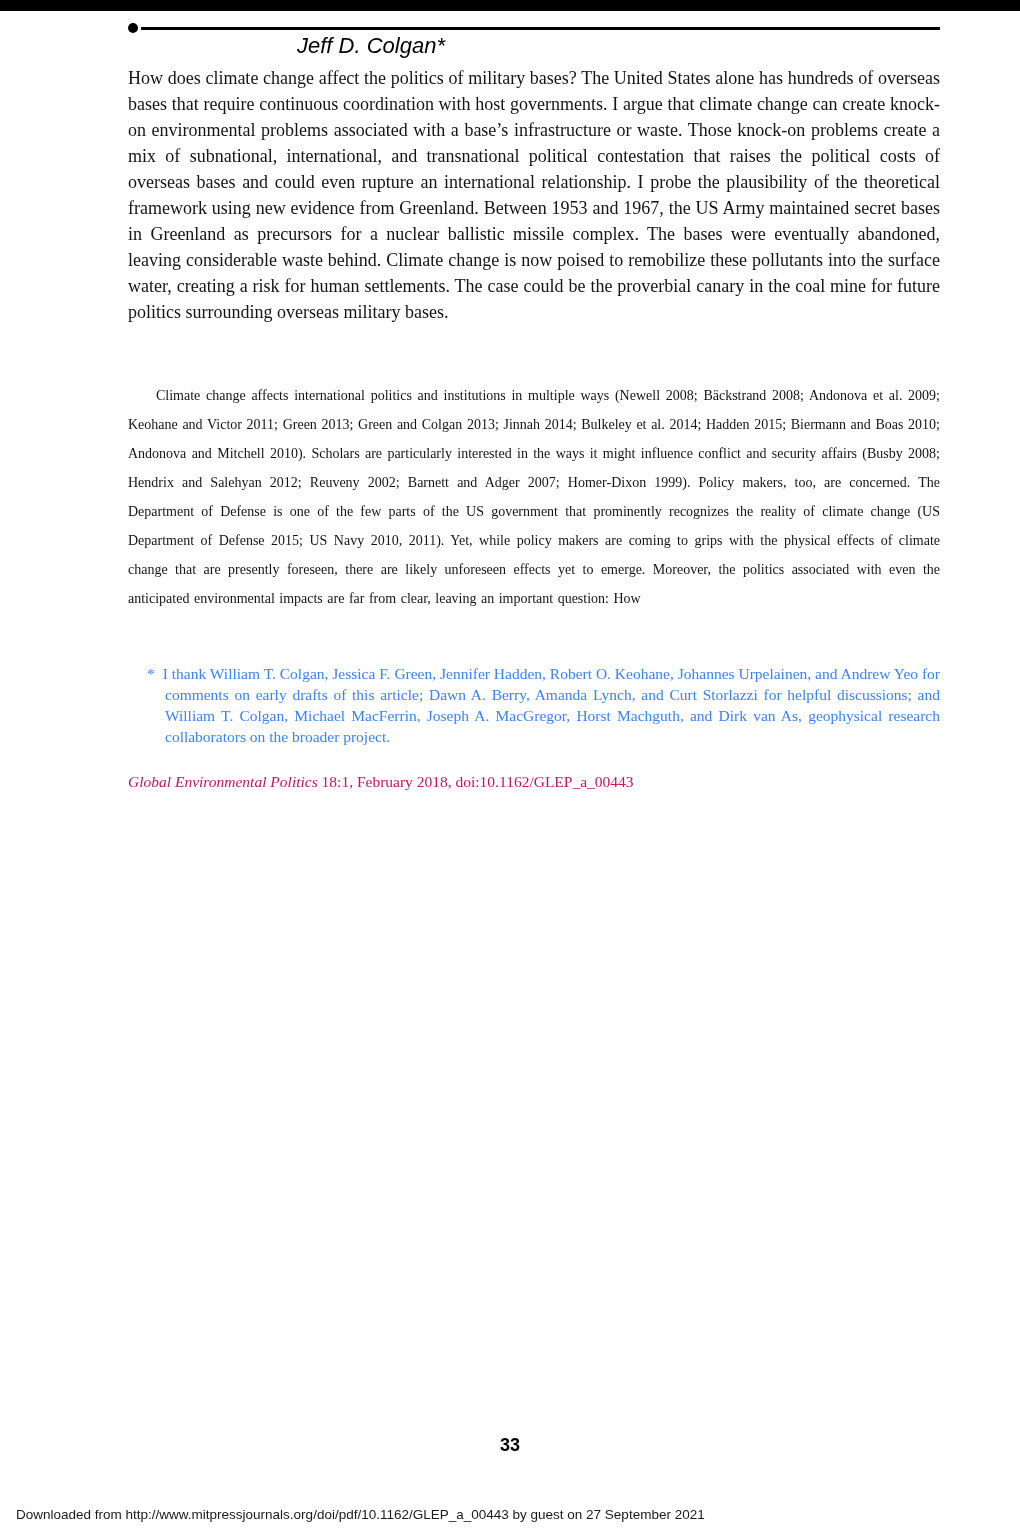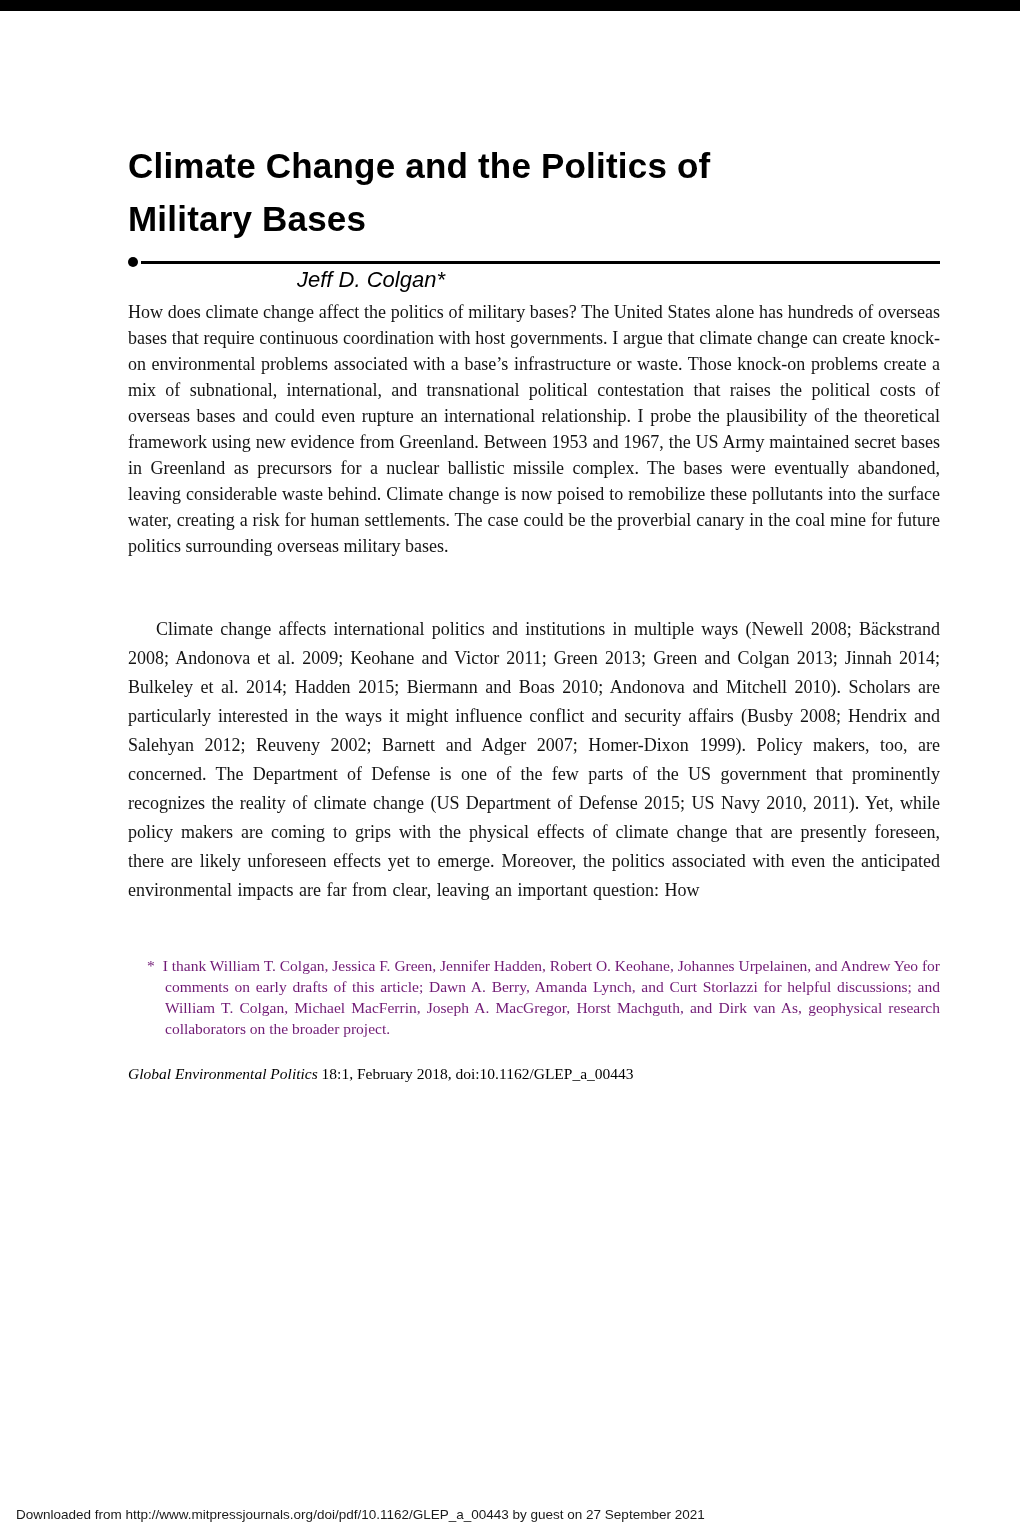--- a/index.html
+++ b/index.html
@@ -76,45 +76,45 @@
   .abstract {
     margin-top: 6px;
     font-size: 18px;
     line-height: 26px;
     text-align: justify;
     color: #141414;
   }
 
   .body-para {
     margin-top: 56px;
-    font-size: 18px;
+    font-size: 14px;
     line-height: 29px;
     text-align: justify;
     text-indent: 28px;
     color: #141414;
     word-spacing: 1px;
   }
 
   .footnote {
     margin-top: 50px;
     margin-left: 37px;
     width: 775px;
     font-size: 15.5px;
     line-height: 21px;
     text-align: justify;
     text-indent: -18px;
-    color: #701a75;
+    color: #3b82f6;
   }
   .fn-marker { padding-right: 8px; }
 
   .journal-line {
     margin-top: 24px;
     font-size: 15.5px;
     line-height: 22px;
-    color: #000000;
+    color: #be185d;
   }
   .ital { font-style: italic; }
 
   .copyright {
     font-size: 15.5px;
     line-height: 22px;
     color: #141414;
   }
 
   .page-number {
@@ -140,37 +140,37 @@
 </style>
 </head>
 <body>
 
 <div class="page">
 
   <div class="top-bar"></div>
 
   <div class="content">
 
-    <h1 class="title"><span>Climate Change and the Politics of</span><br><span>Military Bases</span></h1>
 
     <div class="rule-row">
       <span class="bullet"></span>
       <span class="rule"></span>
     </div>
 
     <div class="author">Jeff D. Colgan*</div>
 
 
     <p class="abstract">How does climate change affect the politics of military bases? The United States alone has hundreds of overseas bases that require continuous coordination with host governments. I argue that climate change can create knock-on environmental problems associated with a base’s infrastructure or waste. Those knock-on problems create a mix of subnational, international, and transnational political contestation that raises the political costs of overseas bases and could even rupture an international relationship. I probe the plausibility of the theoretical framework using new evidence from Greenland. Between 1953 and 1967, the US Army maintained secret bases in Greenland as precursors for a nuclear ballistic missile complex. The bases were eventually abandoned, leaving considerable waste behind. Climate change is now poised to remobilize these pollutants into the surface water, creating a risk for human settlements. The case could be the proverbial canary in the coal mine for future politics surrounding overseas military bases.</p>
 
     <p class="body-para">Climate change affects international politics and institutions in multiple ways (Newell 2008; Bäckstrand 2008; Andonova et al. 2009; Keohane and Victor 2011; Green 2013; Green and Colgan 2013; Jinnah 2014; Bulkeley et al. 2014; Hadden 2015; Biermann and Boas 2010; Andonova and Mitchell 2010). Scholars are particularly interested in the ways it might influence conflict and security affairs (Busby 2008; Hendrix and Salehyan 2012; Reuveny 2002; Barnett and Adger 2007; Homer-Dixon 1999). Policy makers, too, are concerned. The Department of Defense is one of the few parts of the US government that prominently recognizes the reality of climate change (US Department of Defense 2015; US Navy 2010, 2011). Yet, while policy makers are coming to grips with the physical effects of climate change that are presently foreseen, there are likely unforeseen effects yet to emerge. Moreover, the politics associated with even the anticipated environmental impacts are far from clear, leaving an important question: How</p>
 
     <div class="footnote"><span class="fn-marker">*</span><span>I thank William T. Colgan, Jessica F. Green, Jennifer Hadden, Robert O. Keohane, Johannes Urpelainen, and Andrew Yeo for comments on early drafts of this article; Dawn A. Berry, Amanda Lynch, and Curt Storlazzi for helpful discussions; and William T. Colgan, Michael MacFerrin, Joseph A. MacGregor, Horst Machguth, and Dirk van As, geophysical research collaborators on the broader project.</span></div>
 
     <div class="journal-line"><span class="ital">Global Environmental Politics</span><span> 18:1, February 2018, doi:10.1162/GLEP_a_00443</span></div>
 
 
   </div>
 
+  <div class="page-number">33</div>
 
   <div class="download-bar">Downloaded from http://www.mitpressjournals.org/doi/pdf/10.1162/GLEP_a_00443 by guest on 27 September 2021</div>
 
 </div>
 
 </body></html>

